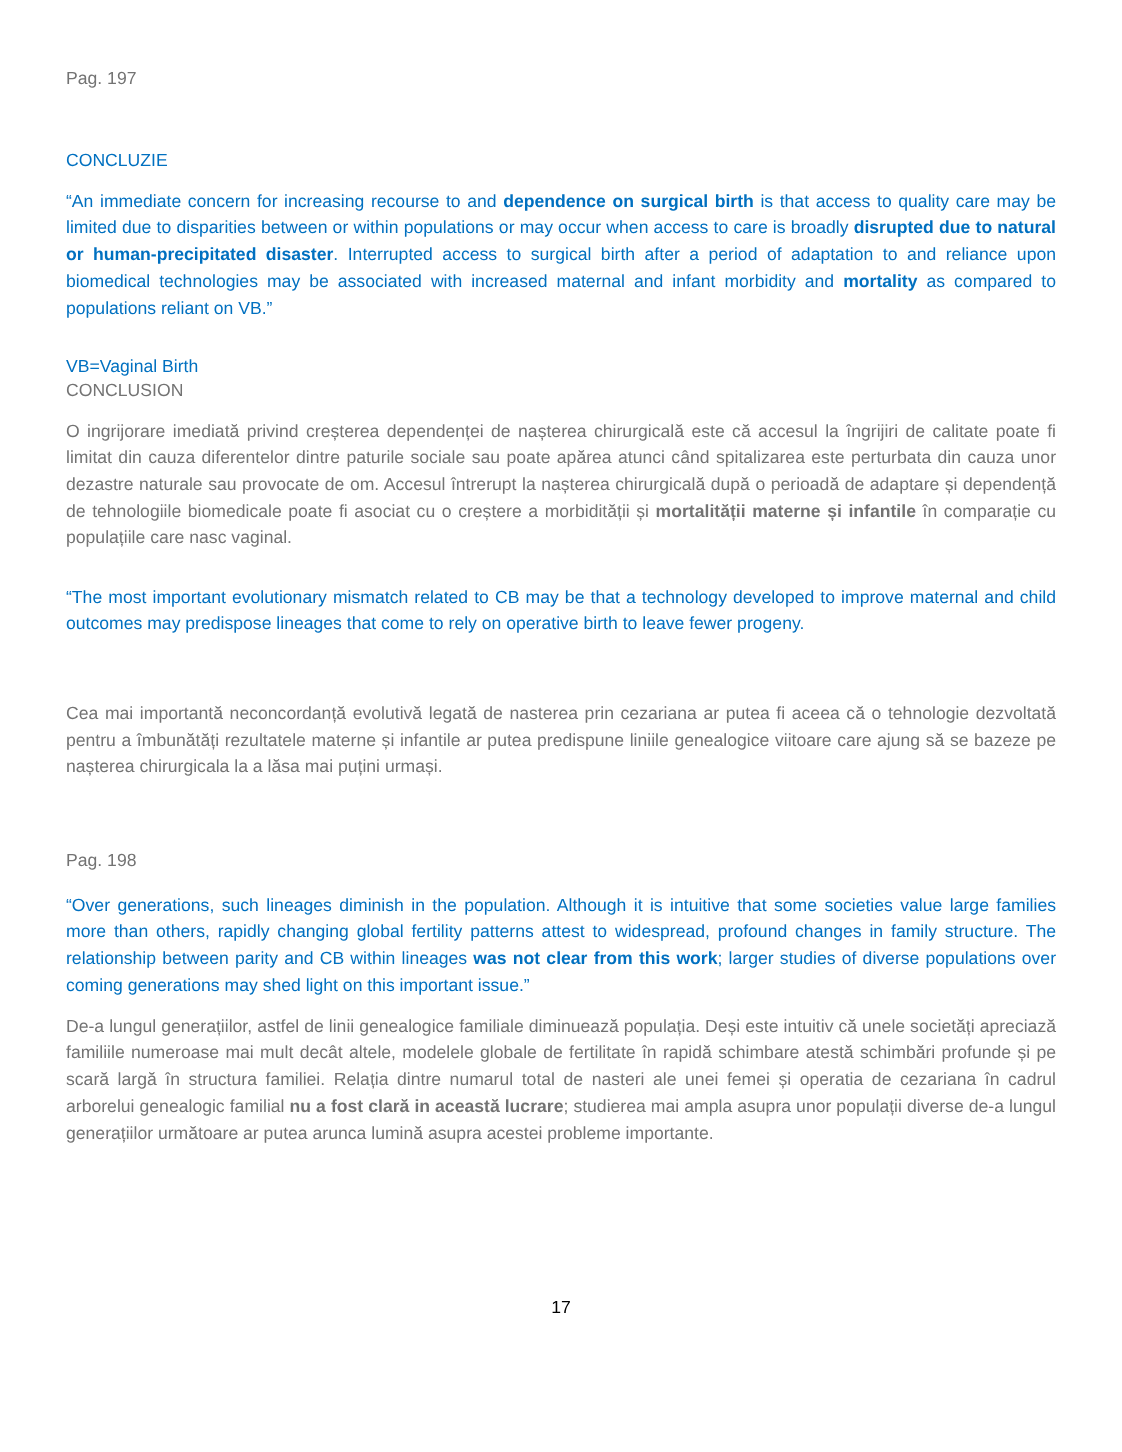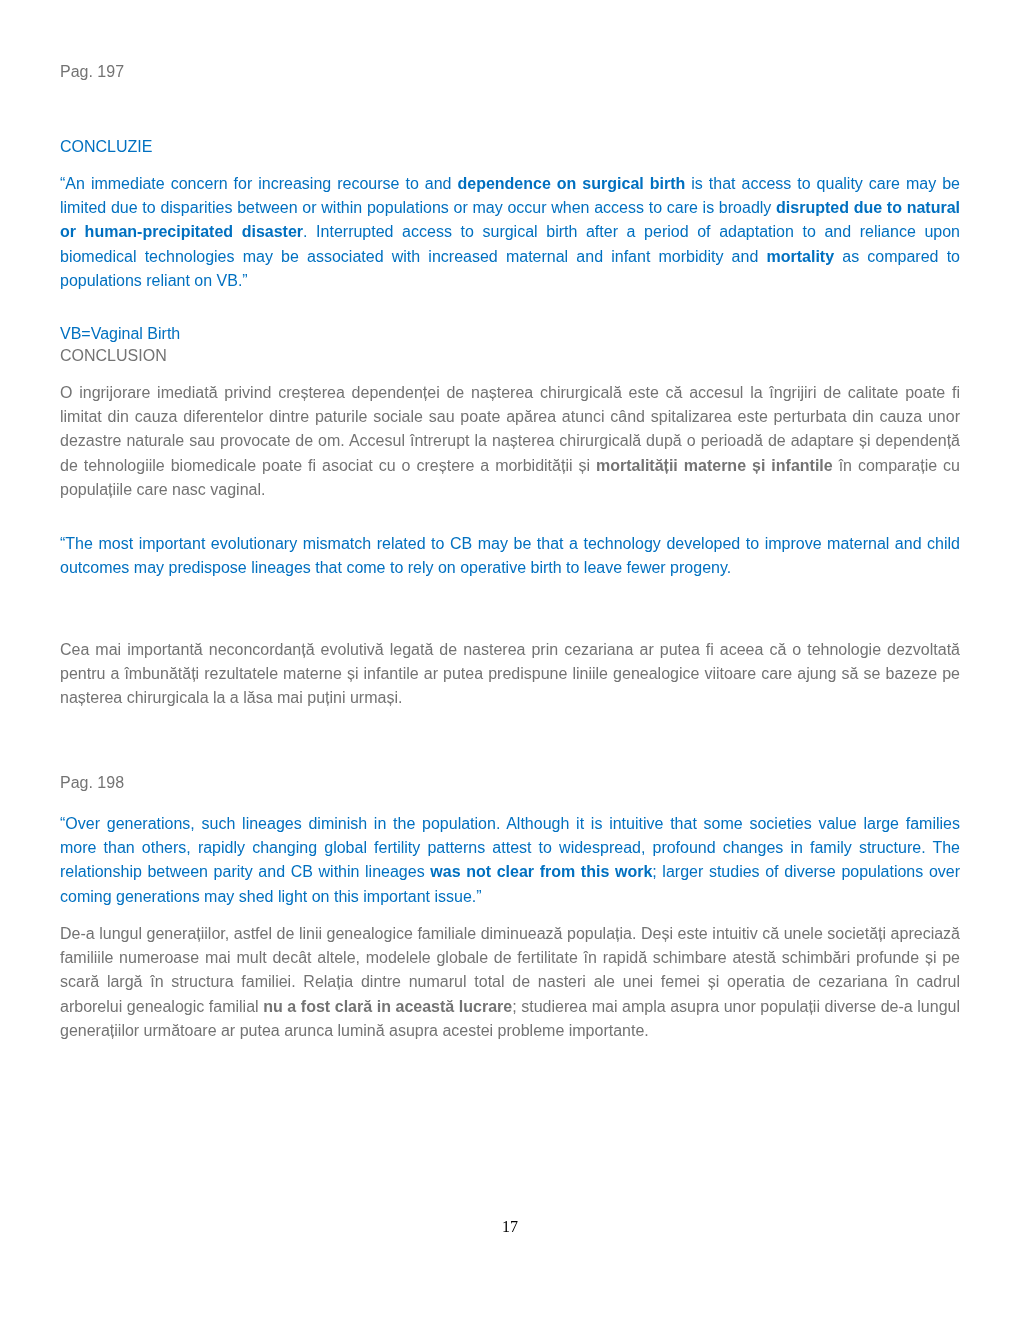--- a/index.html
+++ b/index.html
@@ -4,22 +4,22 @@
 <style>
   html, body { margin: 0; padding: 0; background: #ffffff; }
   body { width: 1020px; height: 1320px; position: relative; overflow: hidden;
          font-family: "Liberation Sans", "DejaVu Sans", sans-serif; color: #000; }
   .page { position: absolute; left: 60px; top: 0; width: 900px; }
   .blk { position: absolute; left: 0; width: 900px; font-size: 16px; line-height: 24.2px; }
   .blue { color: #0070c0; }
   .black { color: #737373; }
   .just { text-align: justify; text-align-last: left; }
   b { font-weight: bold; }
-  .pageno { position: absolute; left: 0; width: 1020px; top: 1218px; text-align: center;
-            font-size: 16px; font-family: Liberation Serif, serif; }
+  .pageno { position: absolute; left: 0; width: 1020px; top: 1181px; text-align: center;
+            font-size: 16px; }
 </style>
 </head>
 <body>
 
 <div class="page">
   <div class="blk black" style="top:60px">Pag. 197</div>
 
   <div class="blk blue" style="top:135px">CONCLUZIE</div>
 
   <div class="blk blue just" style="top:172px"><span>“An immediate concern for increasing recourse to and </span><b>dependence on surgical birth</b><span> is that access to quality care may be limited due to disparities between or within populations or may occur when access to care is broadly </span><b>disrupted due to natural or human-precipitated disaster</b><span>. Interrupted access to surgical birth after a period of adaptation to and reliance upon biomedical technologies may be associated with increased maternal and infant morbidity and </span><b>mortality</b><span> as compared to populations reliant on VB.”</span></div>

